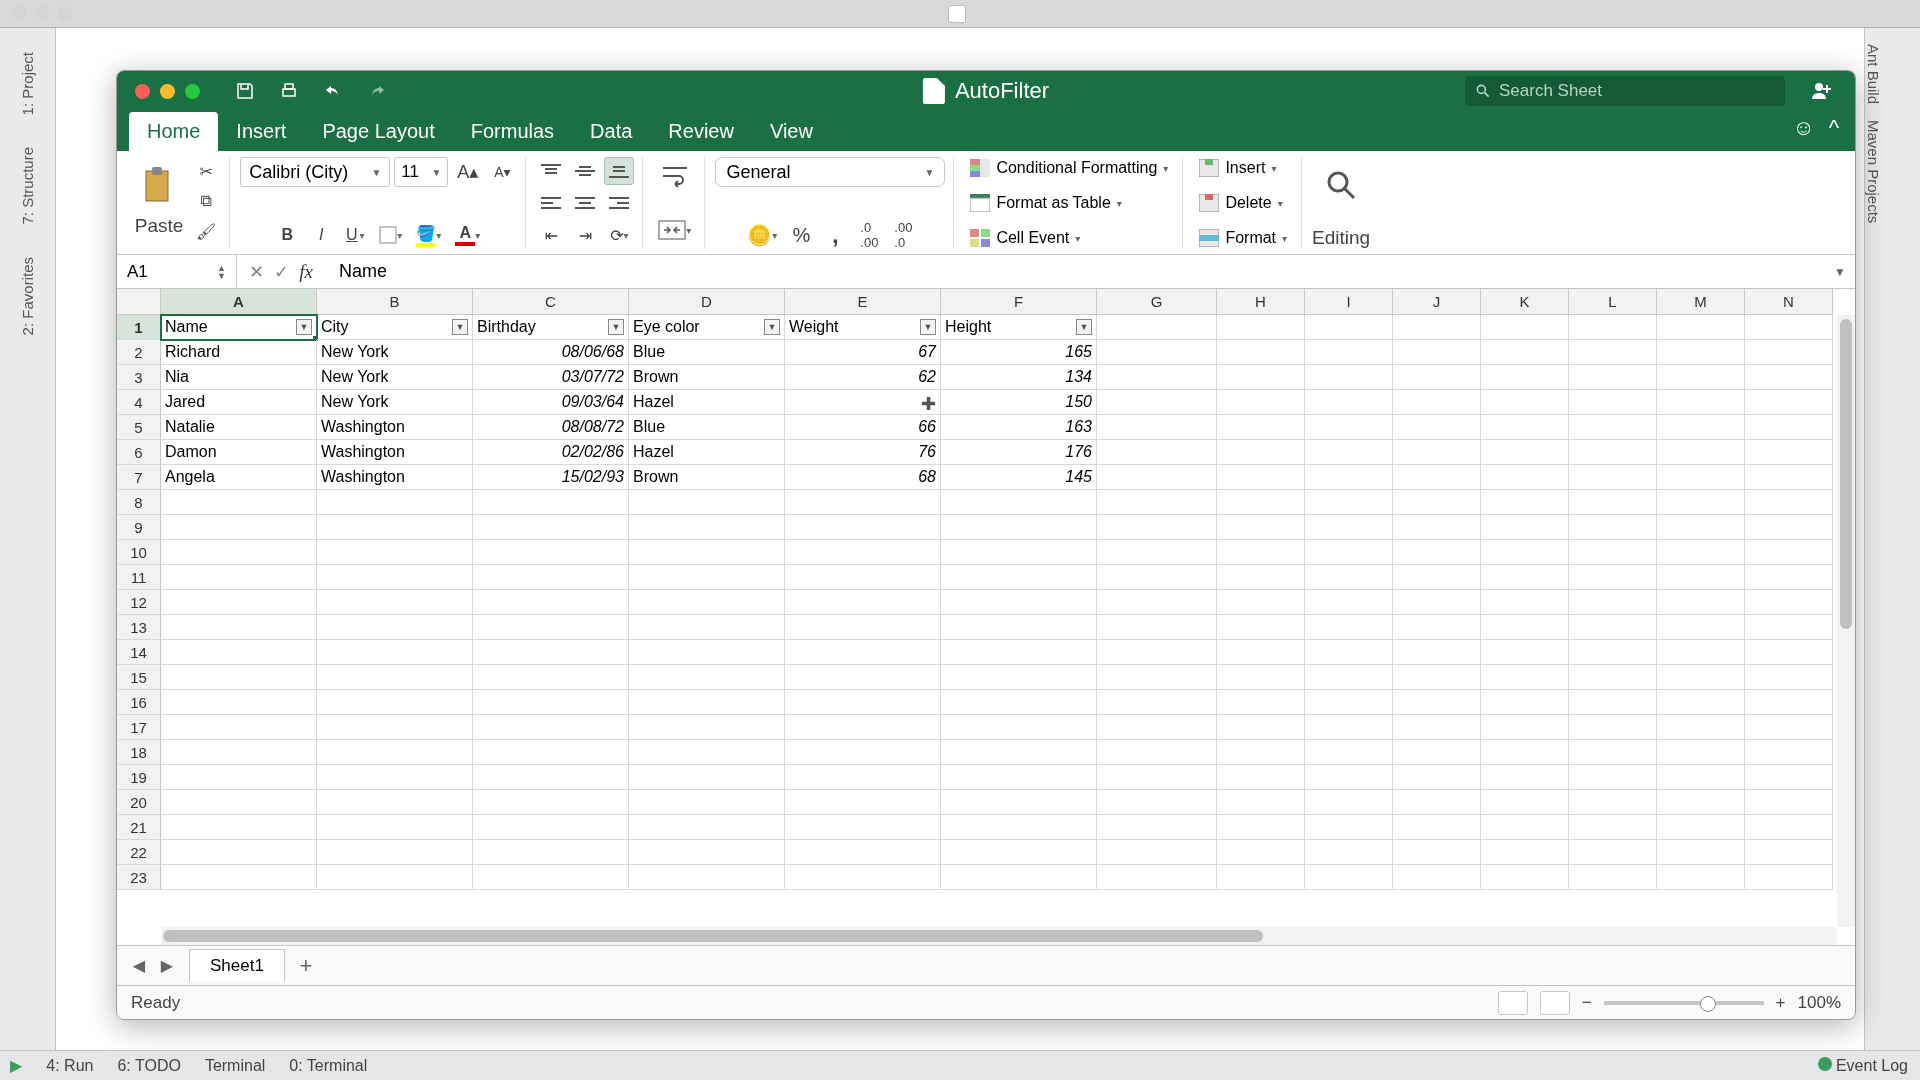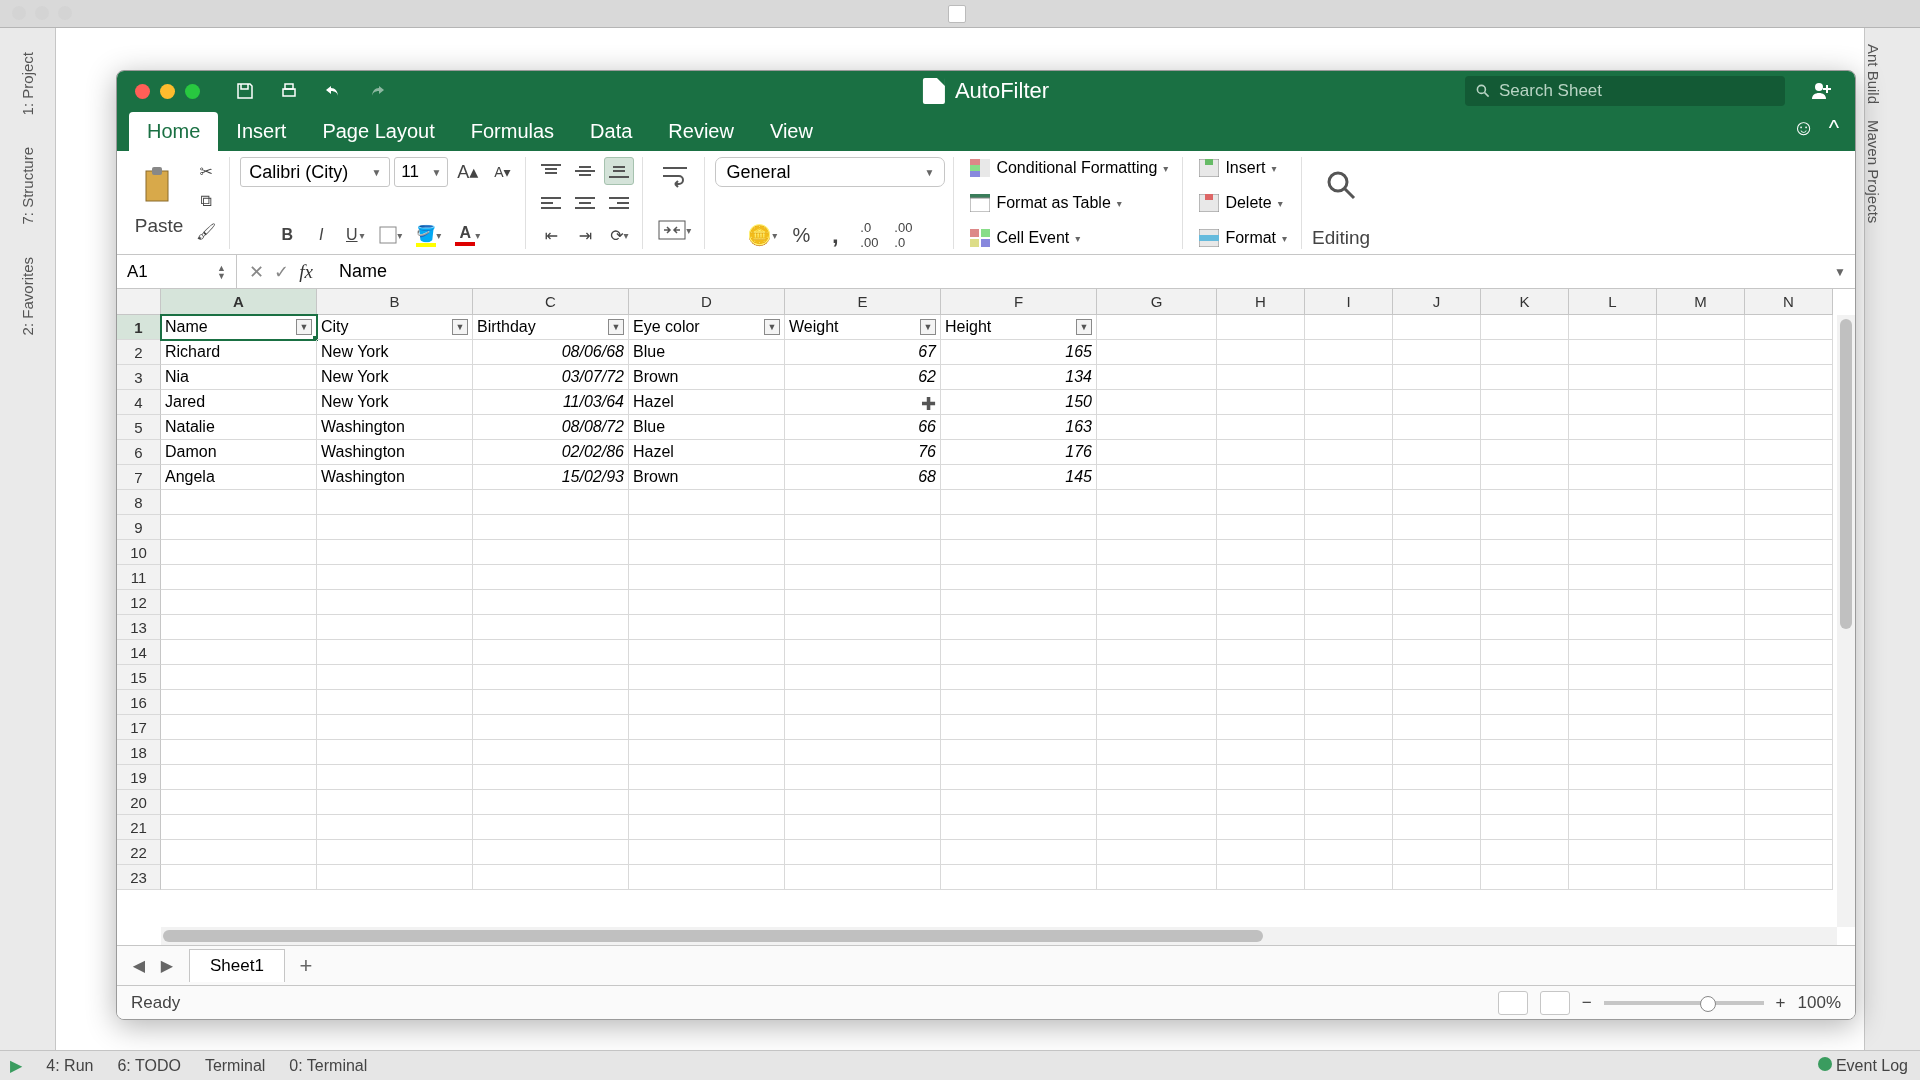--- a/index.html
+++ b/index.html
@@ -534,21 +534,21 @@
                 <div class="cell" style="width: 88px;"></div>
                 <div class="cell" style="width: 88px;"></div>
                 <div class="cell" style="width: 88px;"></div>
                 <div class="cell" style="width: 88px;"></div>
                 <div class="cell" style="width: 88px;"></div>
                 <div class="cell" style="width: 88px;"></div>
               </div>
               <div class="cell-row">
                 <div class="cell" style="width: 156px;">Jared</div>
                 <div class="cell" style="width: 156px;">New York</div>
-                <div class="cell right" style="width: 156px;">11/03/64</div>
+                <div class="cell right" style="width: 156px;">09/03/64</div>
                 <div class="cell" style="width: 156px;">Hazel</div>
                 <div class="cell right" style="width: 156px;"></div>
                 <div class="cell right" style="width: 156px;">150</div>
                 <div class="cell" style="width: 120px;"></div>
                 <div class="cell" style="width: 88px;"></div>
                 <div class="cell" style="width: 88px;"></div>
                 <div class="cell" style="width: 88px;"></div>
                 <div class="cell" style="width: 88px;"></div>
                 <div class="cell" style="width: 88px;"></div>
                 <div class="cell" style="width: 88px;"></div>

